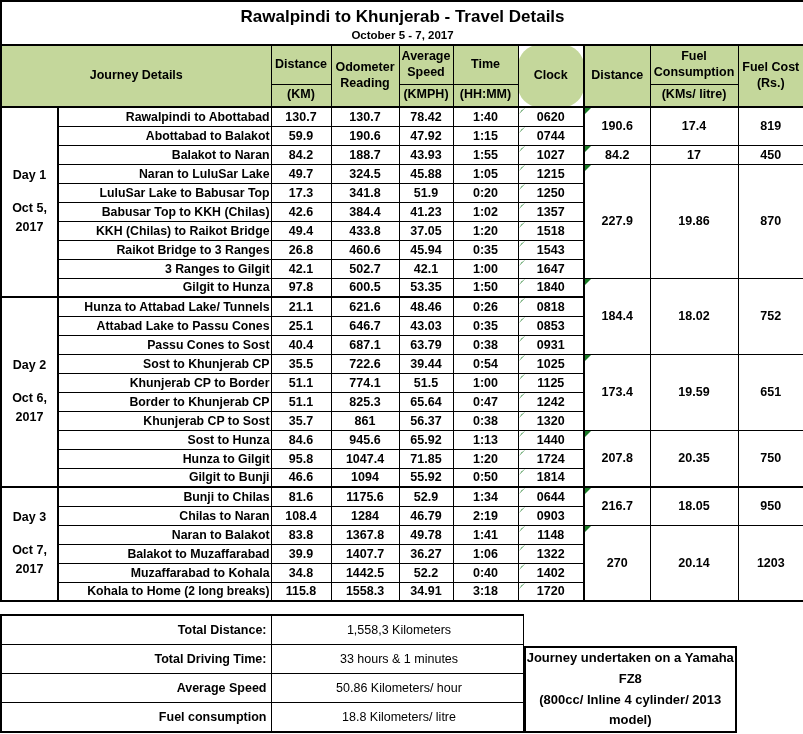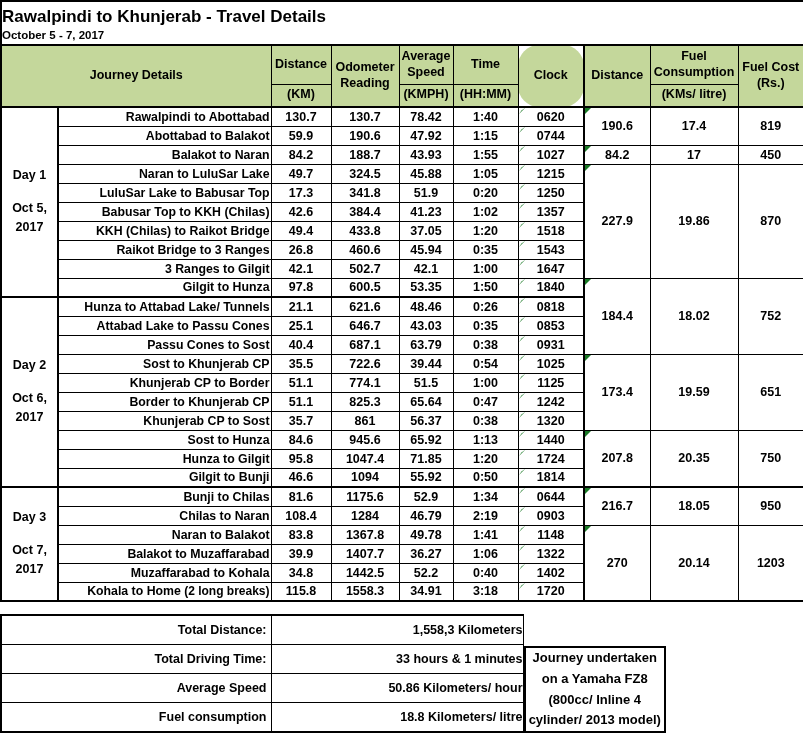--- a/index.html
+++ b/index.html
@@ -1,21 +1,21 @@
 <!DOCTYPE html>
 <html style="--hdr: #c4d79b; --tri: #1a7a26;"><head>
 <meta charset="utf-8">
 <style>
   html,body{margin:0;padding:0;background:#ffffff;}
   body{font-family:"Liberation Sans",sans-serif;color:#000;}
   .sheet{width:803px;height:734px;background:#fff;box-sizing:border-box;}
   table{border-collapse:collapse;table-layout:fixed;}
   table.main{width:803px;border:2px solid #000;}
   table.main td{border:1px solid #000;overflow:hidden;box-sizing:border-box;vertical-align:middle;}
-  .title-cell{border:none !important;border-bottom:2px solid #000 !important;height:44px;text-align:left;padding:0;}
+  .title-cell{border:none !important;border-bottom:2px solid #000 !important;height:44px;text-align:center;padding:0;}
   .title-main{font-size:17px;font-weight:bold;line-height:1.5;}
   .title-sub{font-size:11.5px;font-weight:bold;line-height:1.1;}
   .hc{background:var(--hdr,#c4d79b);font-weight:bold;text-align:center;font-size:12.5px;line-height:1.25;padding:0;}
   tr.h1{height:39px;}
   tr.h2{height:23px;}
   .hb{border-bottom:2px solid #000 !important;}
   .vr2{border-right:2px solid #000 !important;border-radius:21px;}
   .vl2{border-left:2px solid #000 !important;}
   tbody tr.body-row{height:19px;}
   .day-cell{border-right:2px solid #000 !important;border-bottom:2px solid #000 !important;
@@ -23,25 +23,25 @@
   .day-name{font-weight:bold;}
   .day-date{margin-top:17px;line-height:1.45;}
   .c-journey{text-align:right;padding:0 1px 0 4px;font-weight:bold;font-size:12.3px;white-space:nowrap;}
   .c-journey .jnote{font-size:12px;font-weight:bold;}
   .c-num{text-align:center;font-weight:bold;font-size:12.5px;padding:0;}
   .day-end{border-bottom:2px solid #000 !important;}
   .fg-top2{border-top:2px solid #000 !important;}
   td.hastri{position:relative;}
   .tri{position:absolute;top:0;left:0;width:0;height:0;
        border-top:6px solid var(--tri,#1a7a26);border-right:6px solid transparent;}
-  .bottom{display:flex;margin-top:12px;width:666px;box-sizing:border-box;}
+  .bottom{display:flex;margin-top:12px;width:737px;box-sizing:border-box;}
   table.summary{width:522px;border:2px solid #000;border-right:none;}
   table.summary td{border:1px solid #000;height:18px;box-sizing:border-box;overflow:hidden;}
   .s-label{text-align:right;font-weight:bold;padding:0 4px 0 0;font-size:12.5px;}
-  .s-value{text-align:right;padding:0 0 0 4px;font-size:12.5px;font-weight:bold;}
+  .s-value{text-align:center;padding:0 0 0 4px;font-size:12.5px;font-weight:normal;}
   .notebox{flex:1;border:2px solid #000;display:flex;flex-direction:column;justify-content:center;
            align-items:center;font-weight:bold;font-size:13px;line-height:1.6;text-align:center;box-sizing:border-box;margin-top:32px;}
 </style>
 </head>
 <body>
 
 <div class="sheet">
 
   <table class="main">
     <colgroup>

